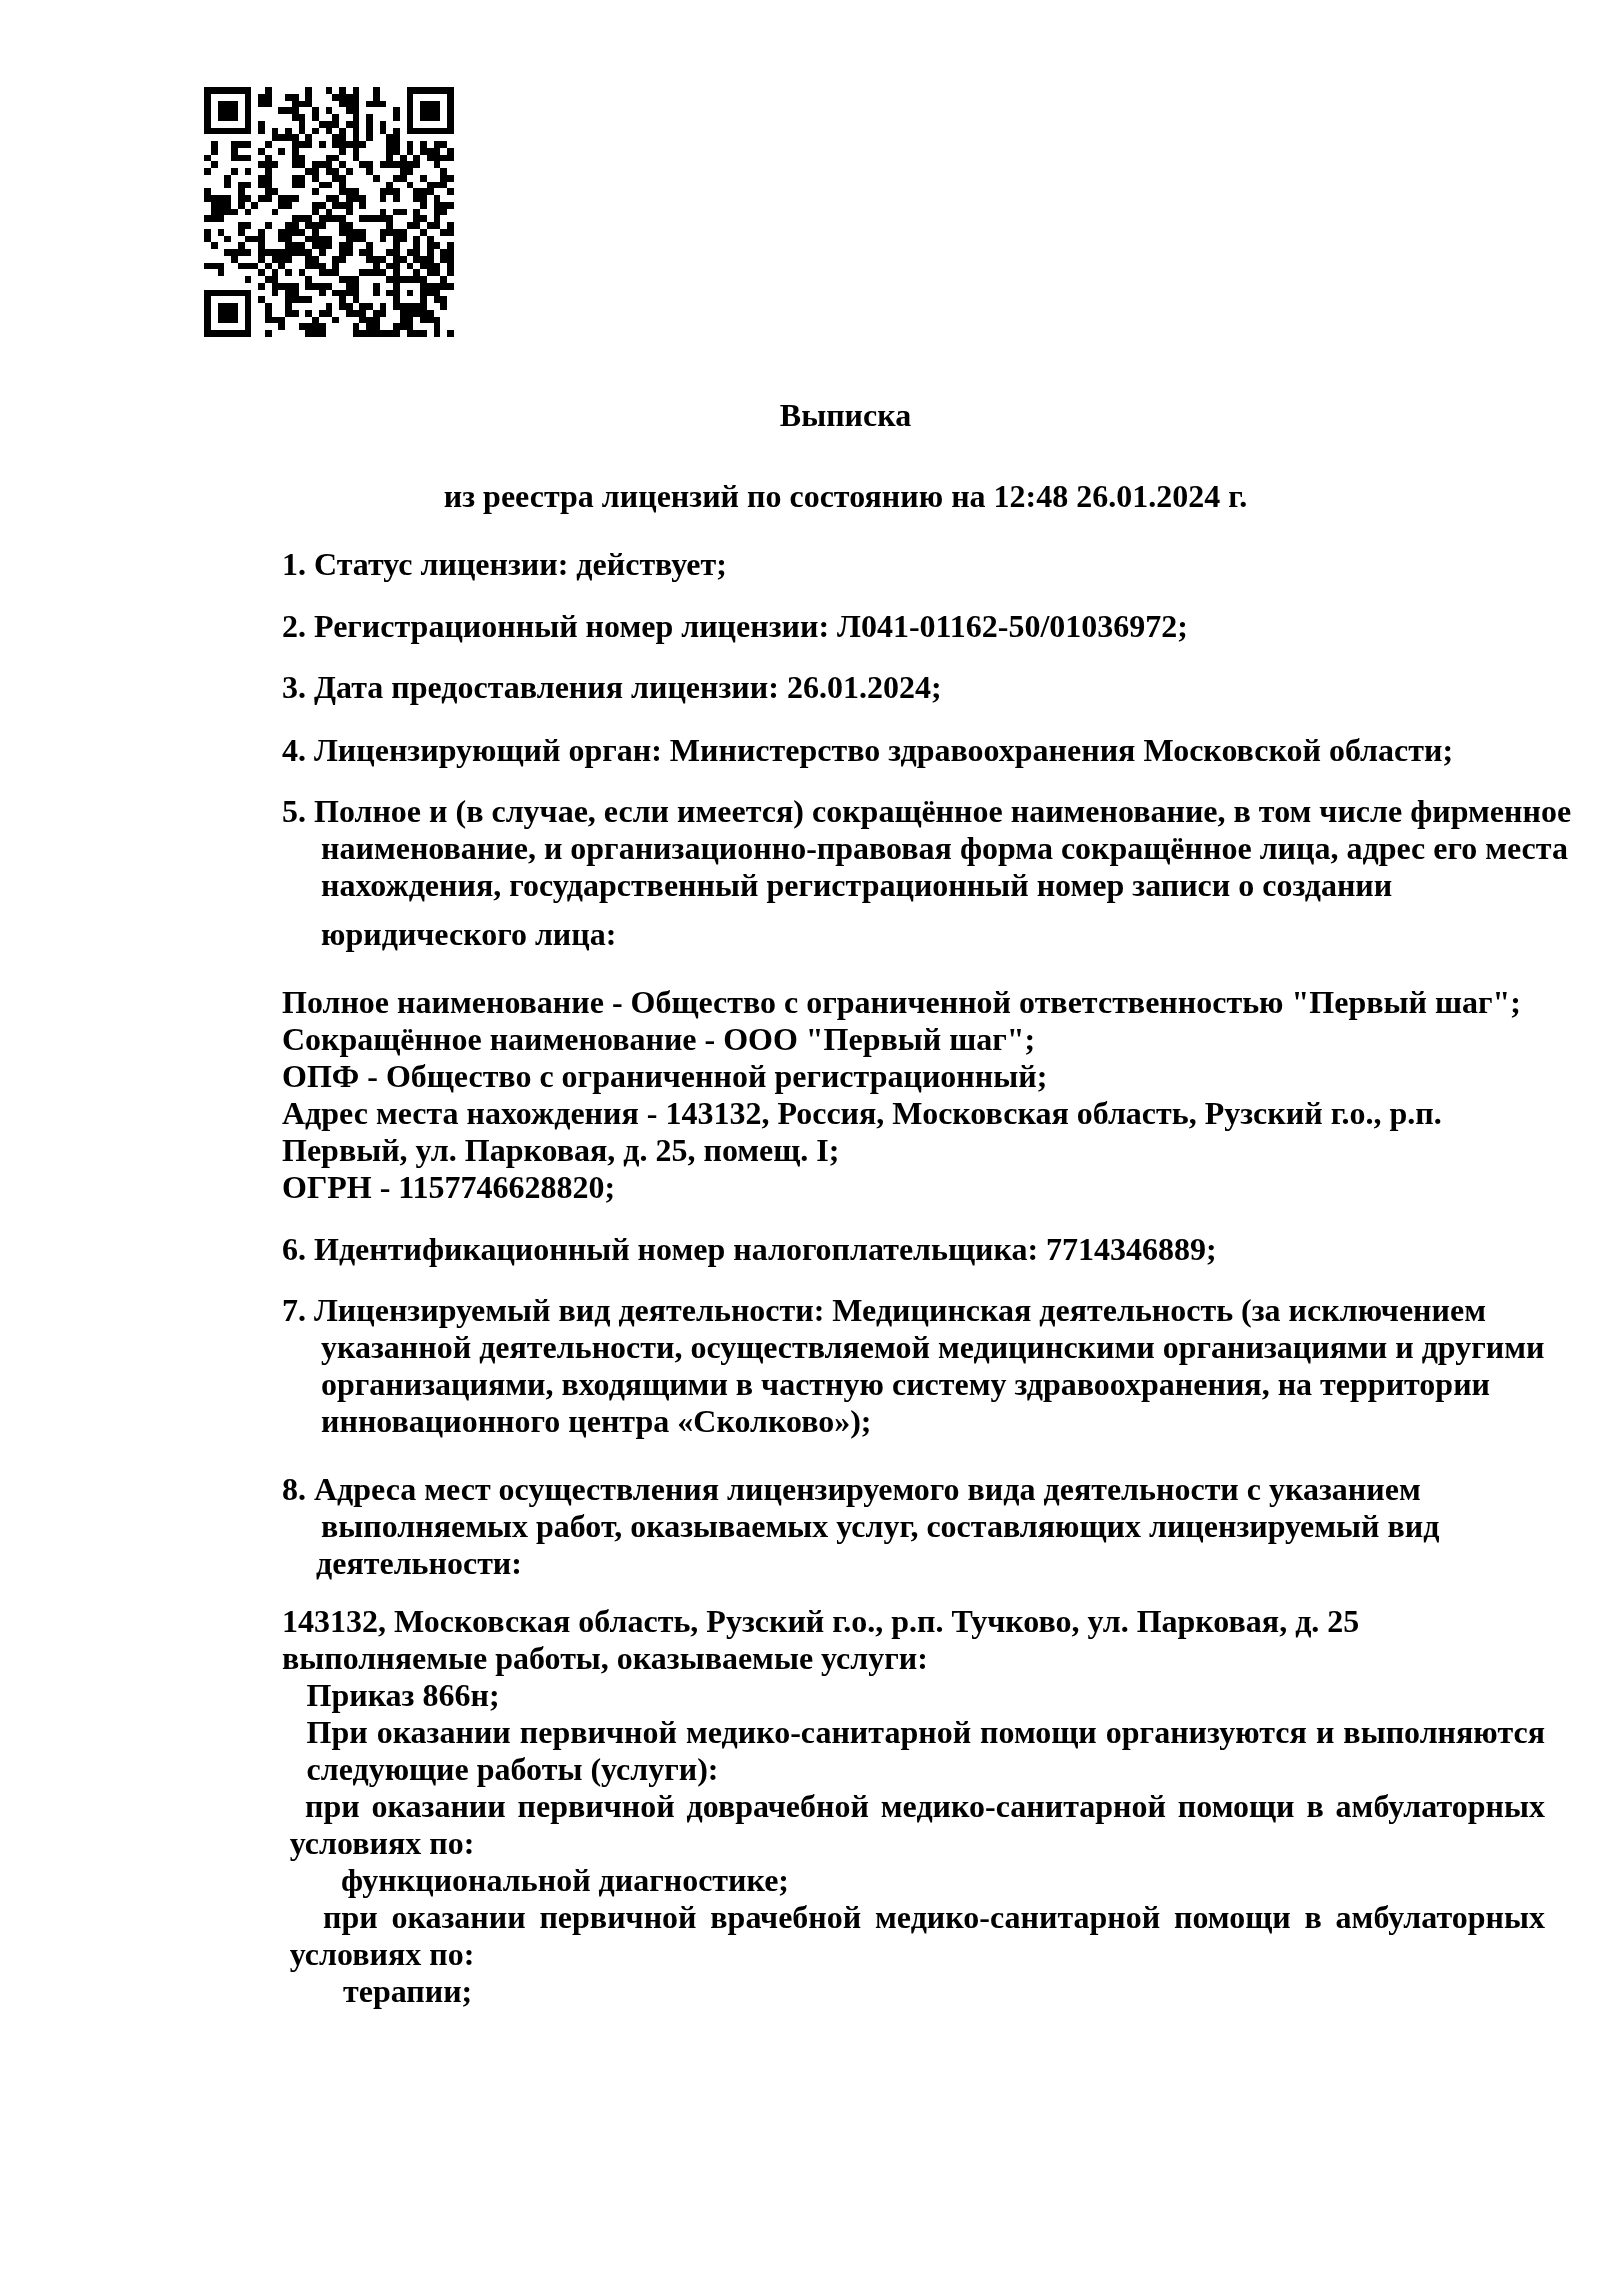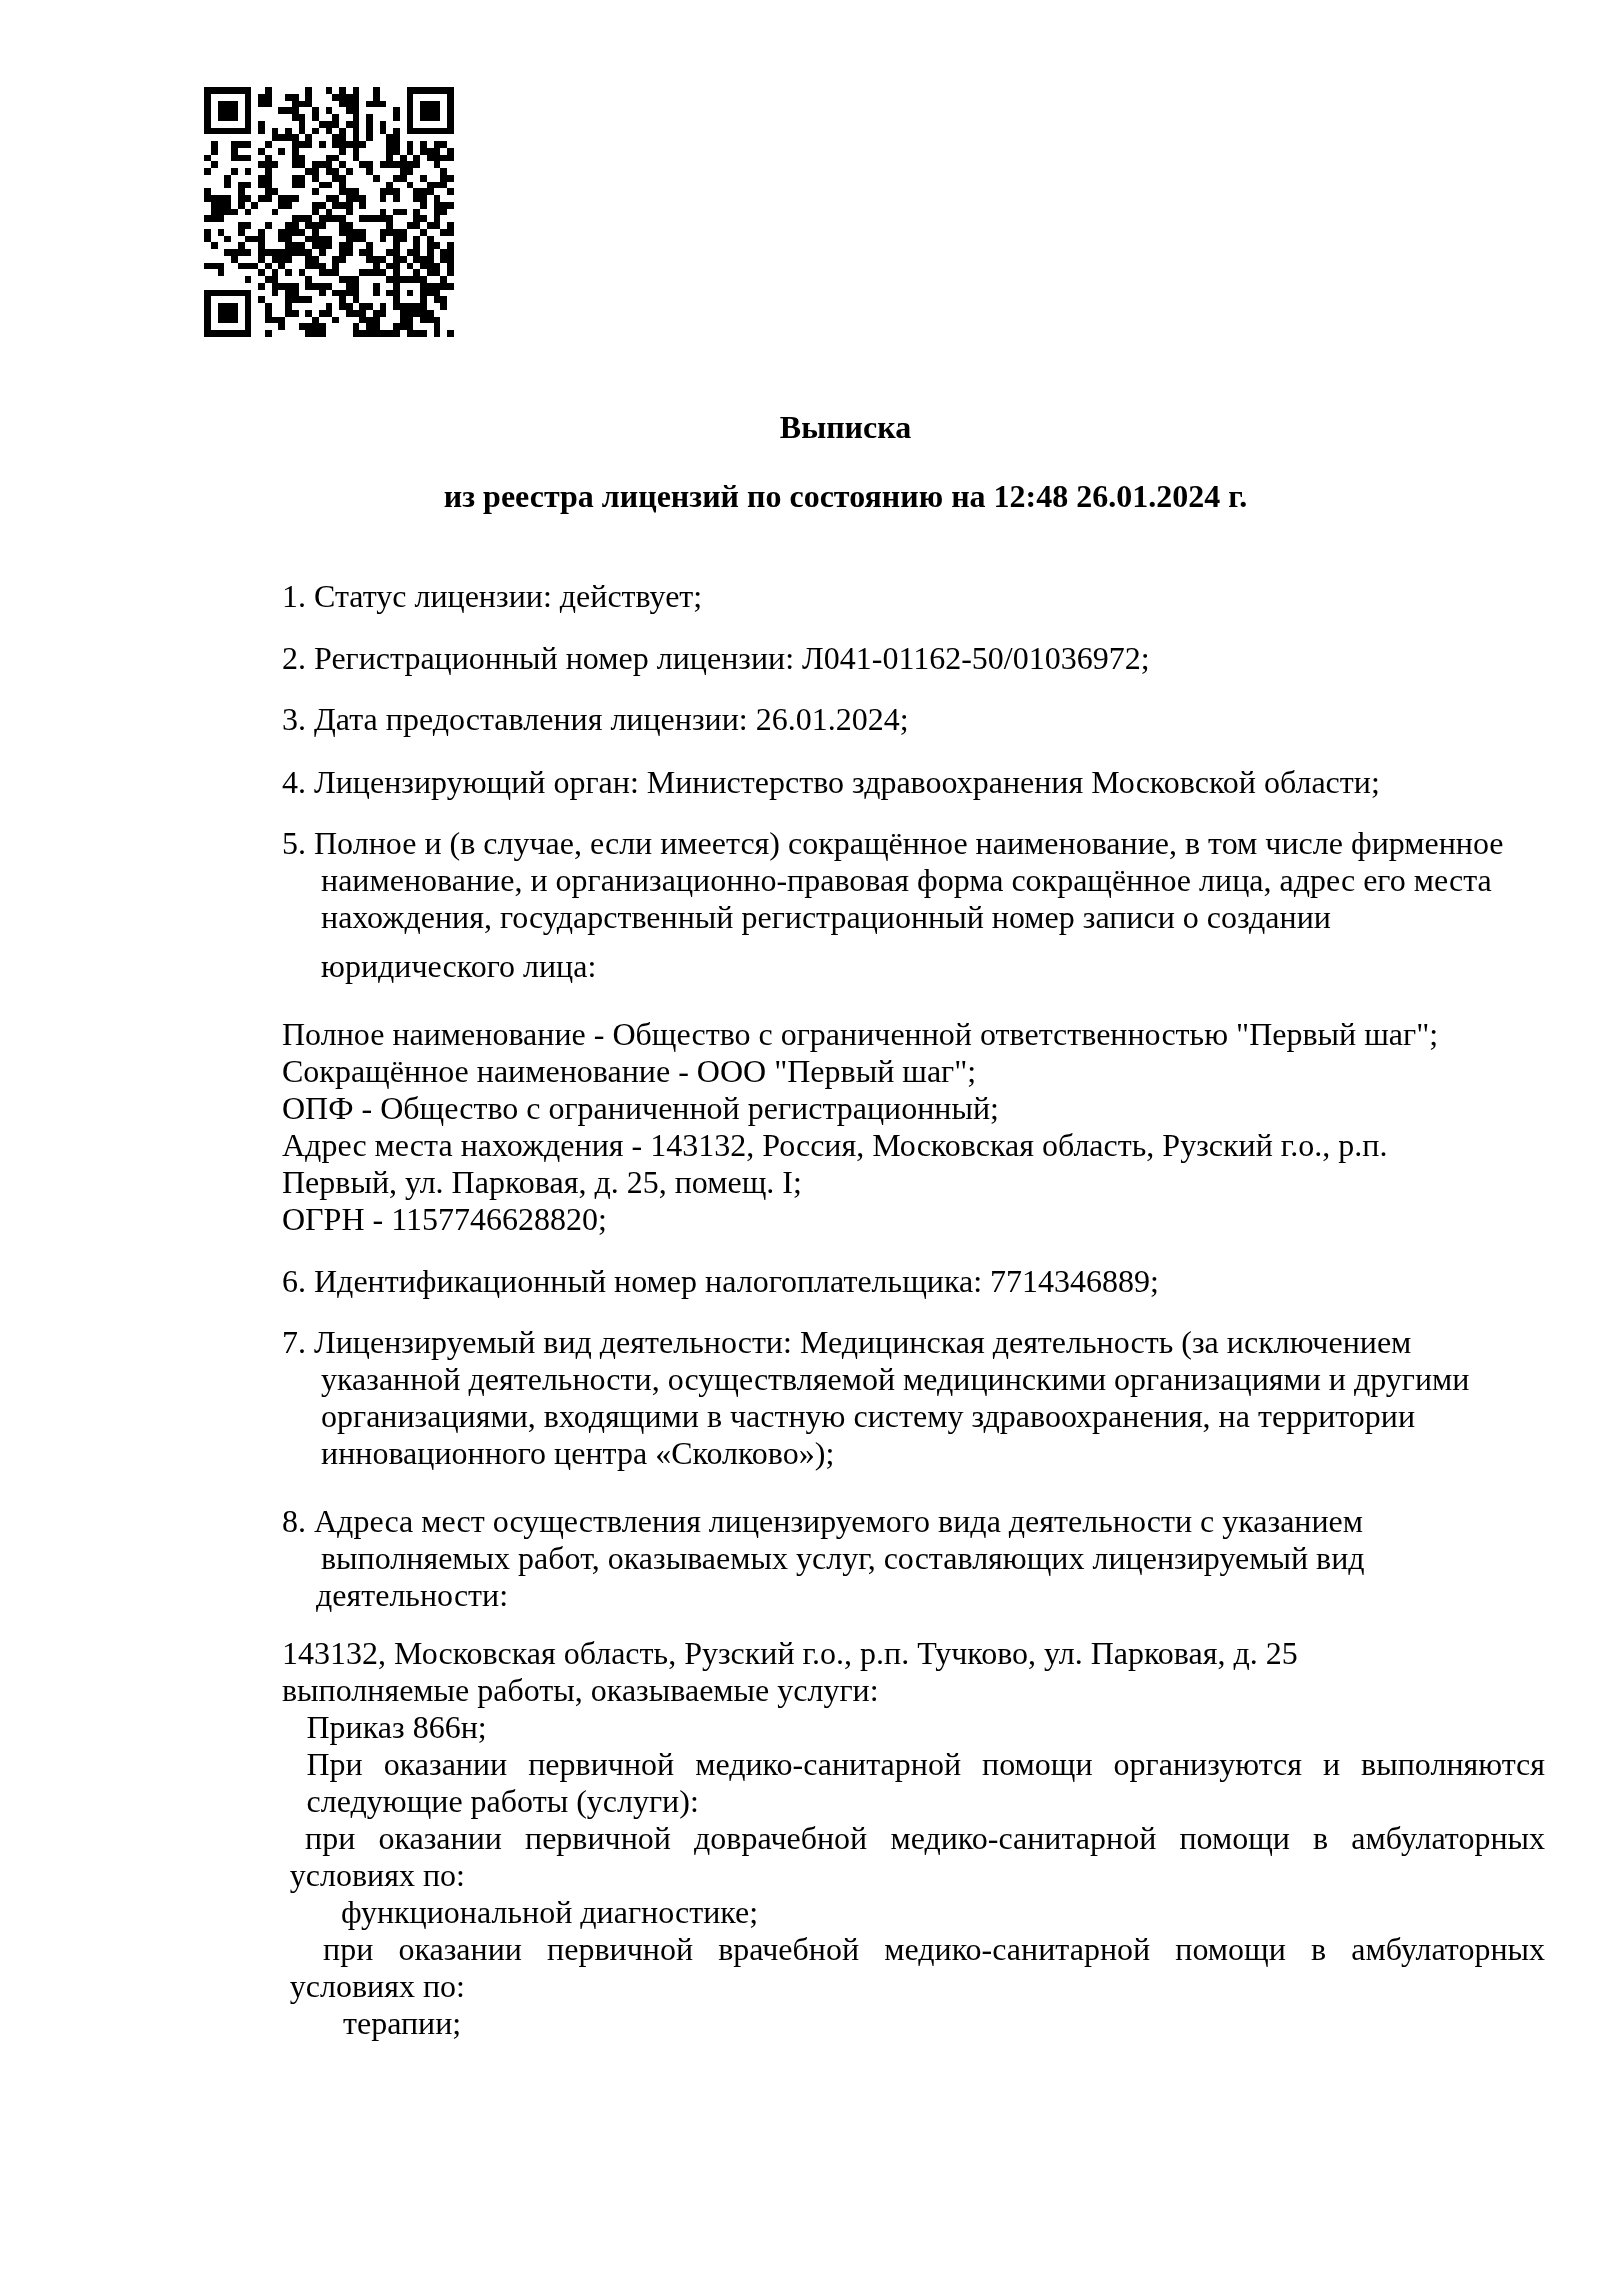--- a/index.html
+++ b/index.html
@@ -30,29 +30,30 @@
   .title-line {
     position: absolute;
     left: 69px;
     width: 1553px;
     text-align: center;
     font-weight: bold;
     font-size: 32px;
     line-height: 39px;
     white-space: nowrap;
   }
-  .title-1 { top: 408px; }
+  .title-1 { top: 396px; }
   .title-2 { top: 477px; }
   .doc-body {
     position: absolute;
     left: 282px;
-    top: 578px;
+    top: 546px;
     width: 1263px;
     font-size: 32px;
     line-height: 37px;
+    font-weight: bold;
   }
   .line {
     white-space: nowrap;
   }
   .line.just {
     white-space: normal;
     text-align: justify;
     text-align-last: justify;
   }
 </style>

